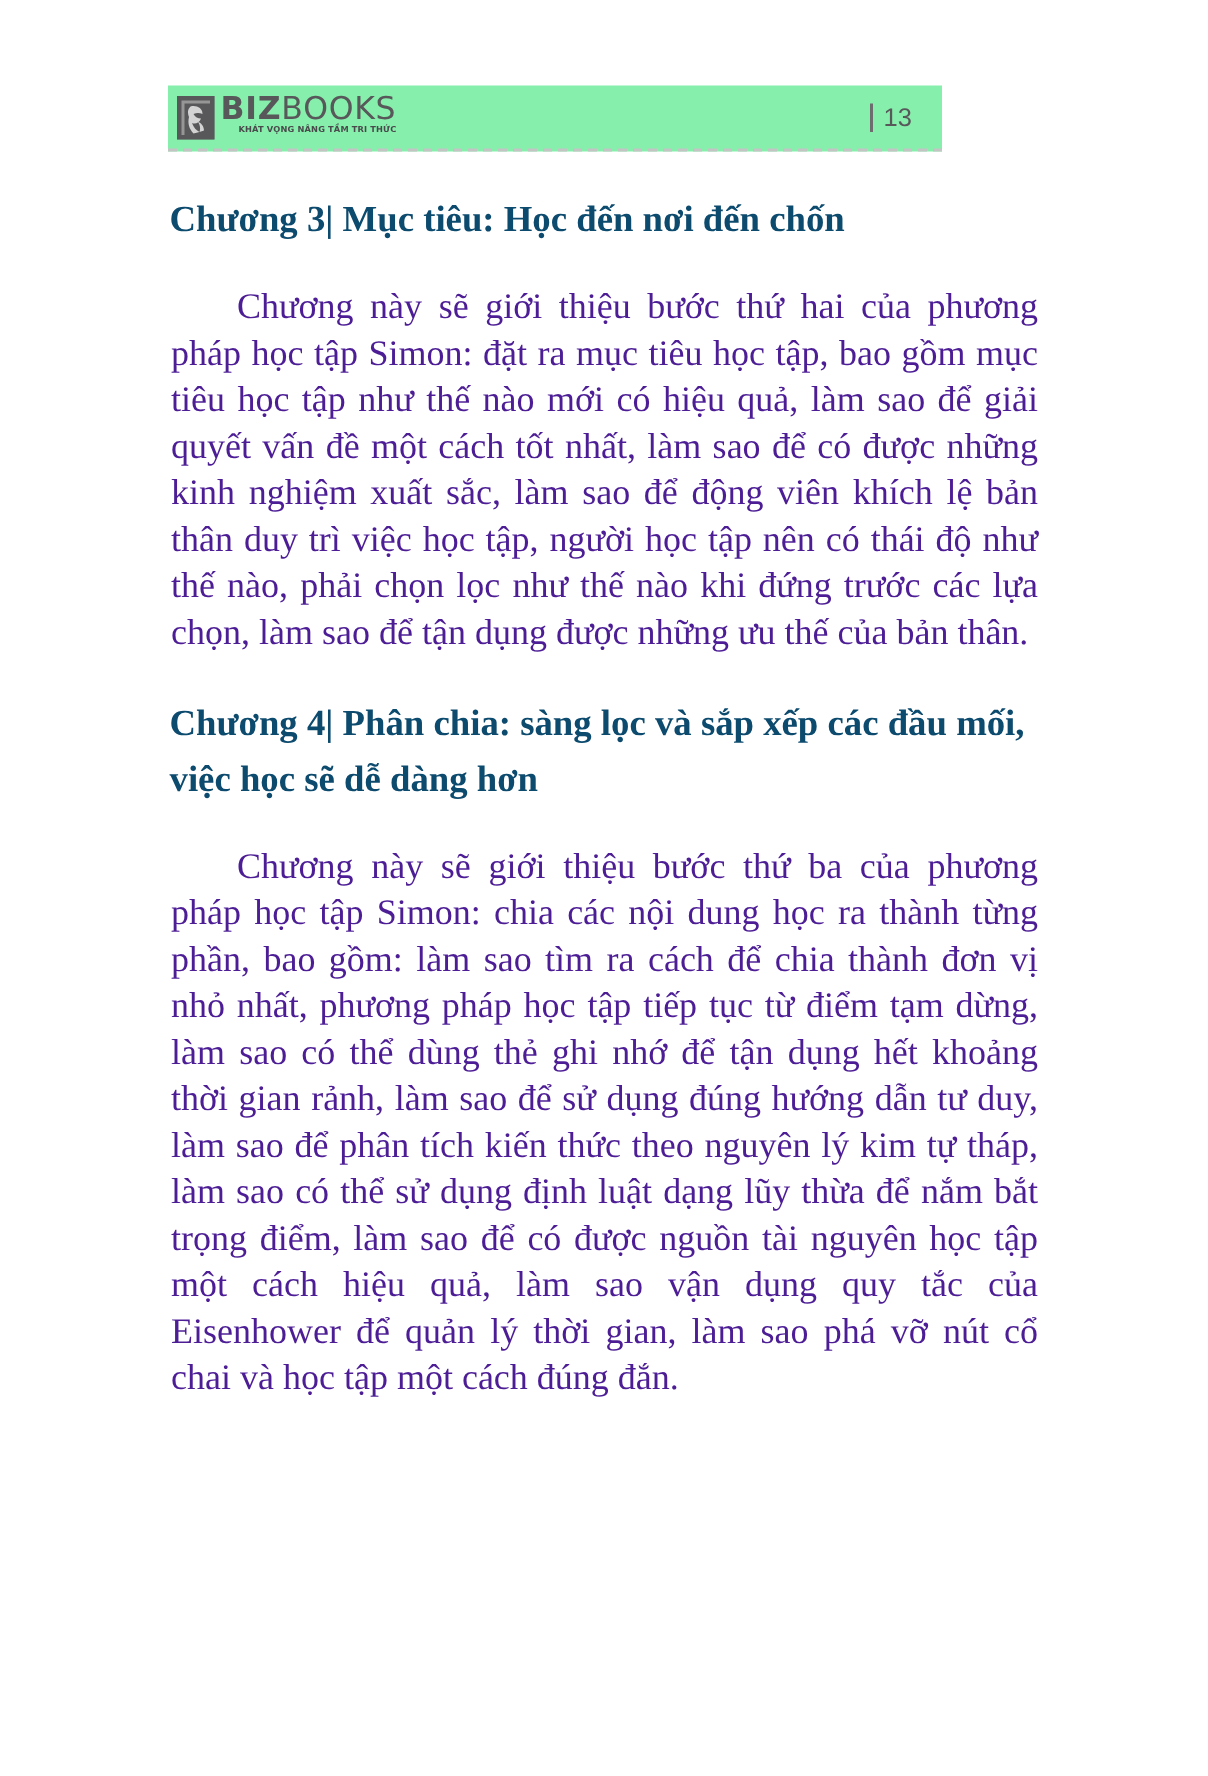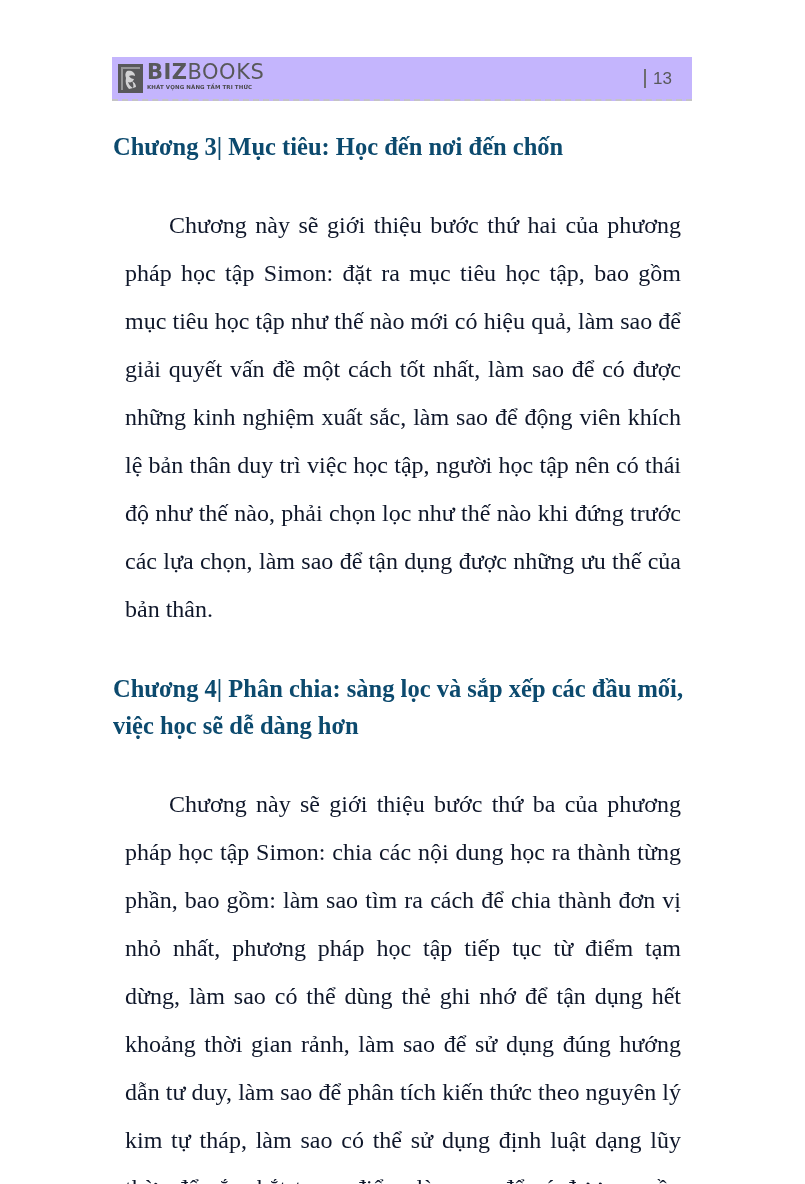--- a/index.html
+++ b/index.html
@@ -12,24 +12,25 @@
       height: 1184px;
       position: relative;
       overflow: hidden;
       font-family: "Liberation Serif", "DejaVu Serif", serif;
       color: #231f20;
     }
     .header-bar {
       position: absolute;
       left: 112px;
       top: 57px;
-      width: 580px;
+      width: 516px;
       height: 42px;
-      background: #c4b5fd;
+      background: #86efac;
       border-bottom: 2px dashed #c4c4c5;
+      text-align: right;
     }
     .logo {
       position: absolute;
       left: 6px;
       top: 5px;
       height: 34px;
       display: flex;
       align-items: flex-start;
     }
     .logo-mark {
@@ -95,25 +96,25 @@
       font-family: "Liberation Serif", "DejaVu Serif", serif;
       font-weight: bold;
       font-size: 24.5px;
       line-height: 37px;
       margin: 0;
       color: #0c4a6e;
     }
     .para {
       font-family: "Liberation Serif", "DejaVu Serif", serif;
       font-size: 24px;
-      line-height: 48px;
+      line-height: 31px;
       text-align: justify;
       text-indent: 44px;
-      margin: 12px;
-      color: #0f172a;
+      margin: 1px;
+      color: #4c1d95;
     }
     .gap-after-title { height: 24px; }
     .gap-after-para { height: 25px; }
   </style>
 </head>
 <body>
 
 <div class="header-bar">
   <div class="logo">
     <div class="logo-mark">

